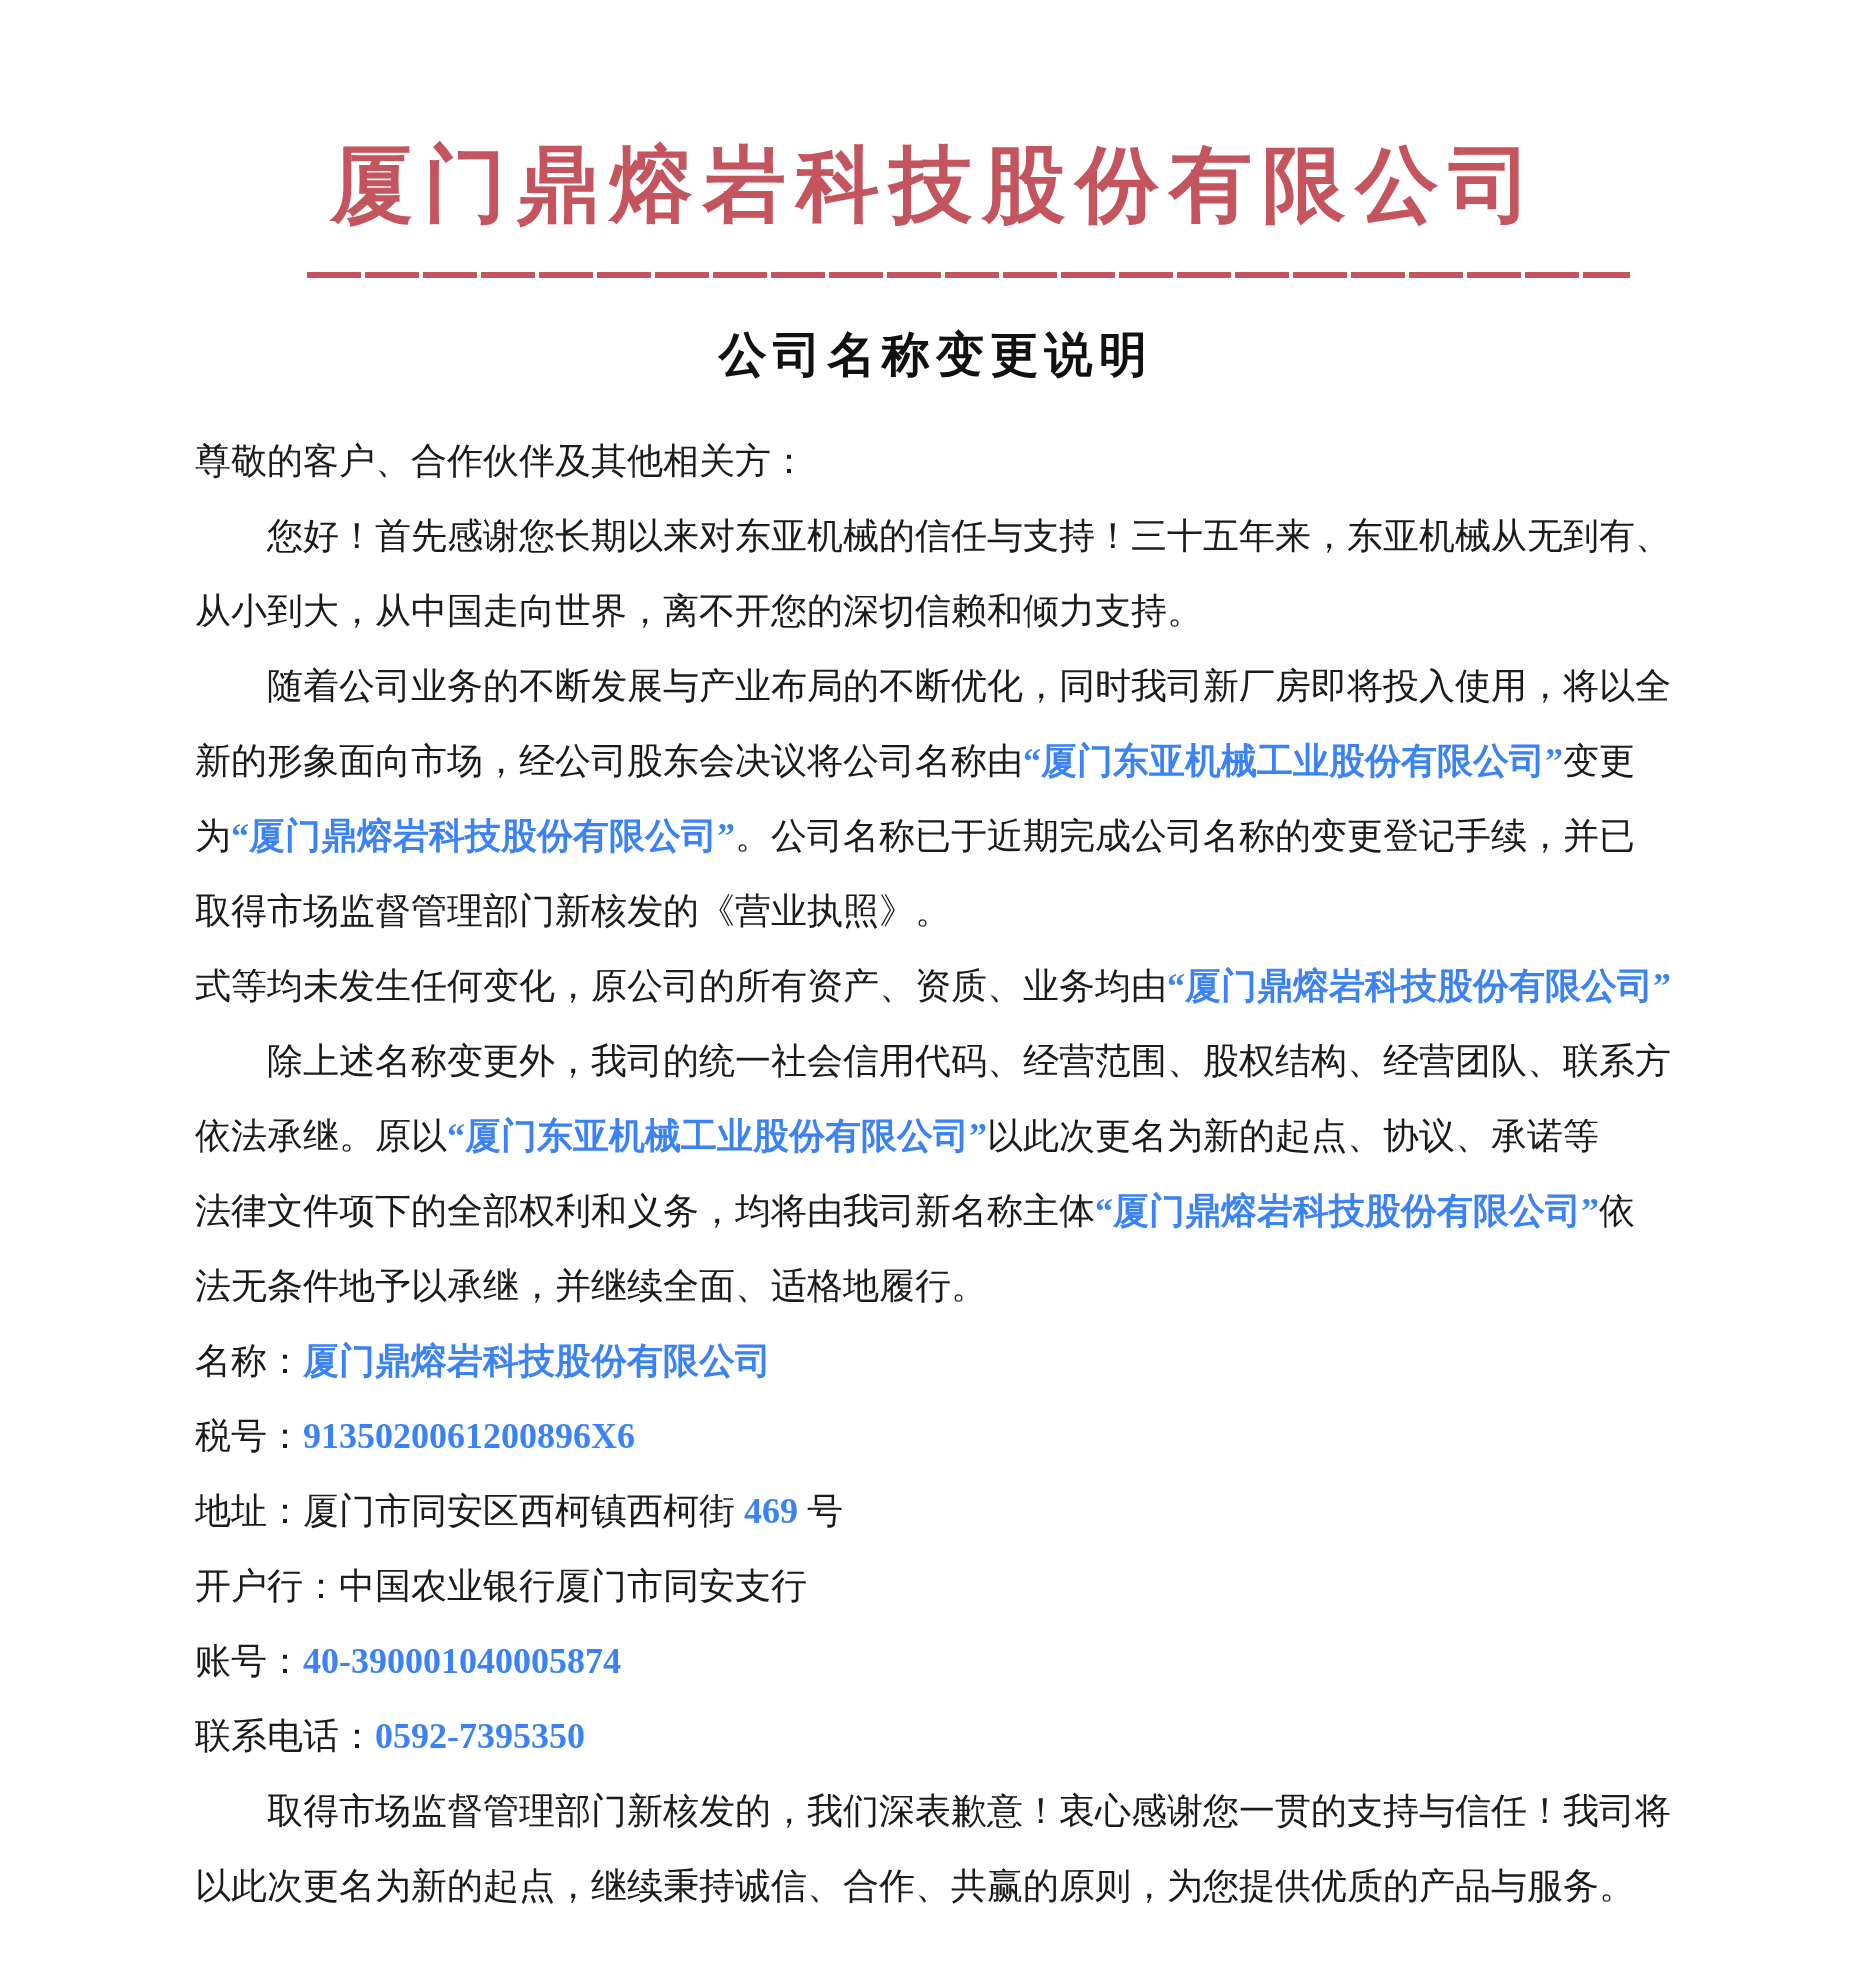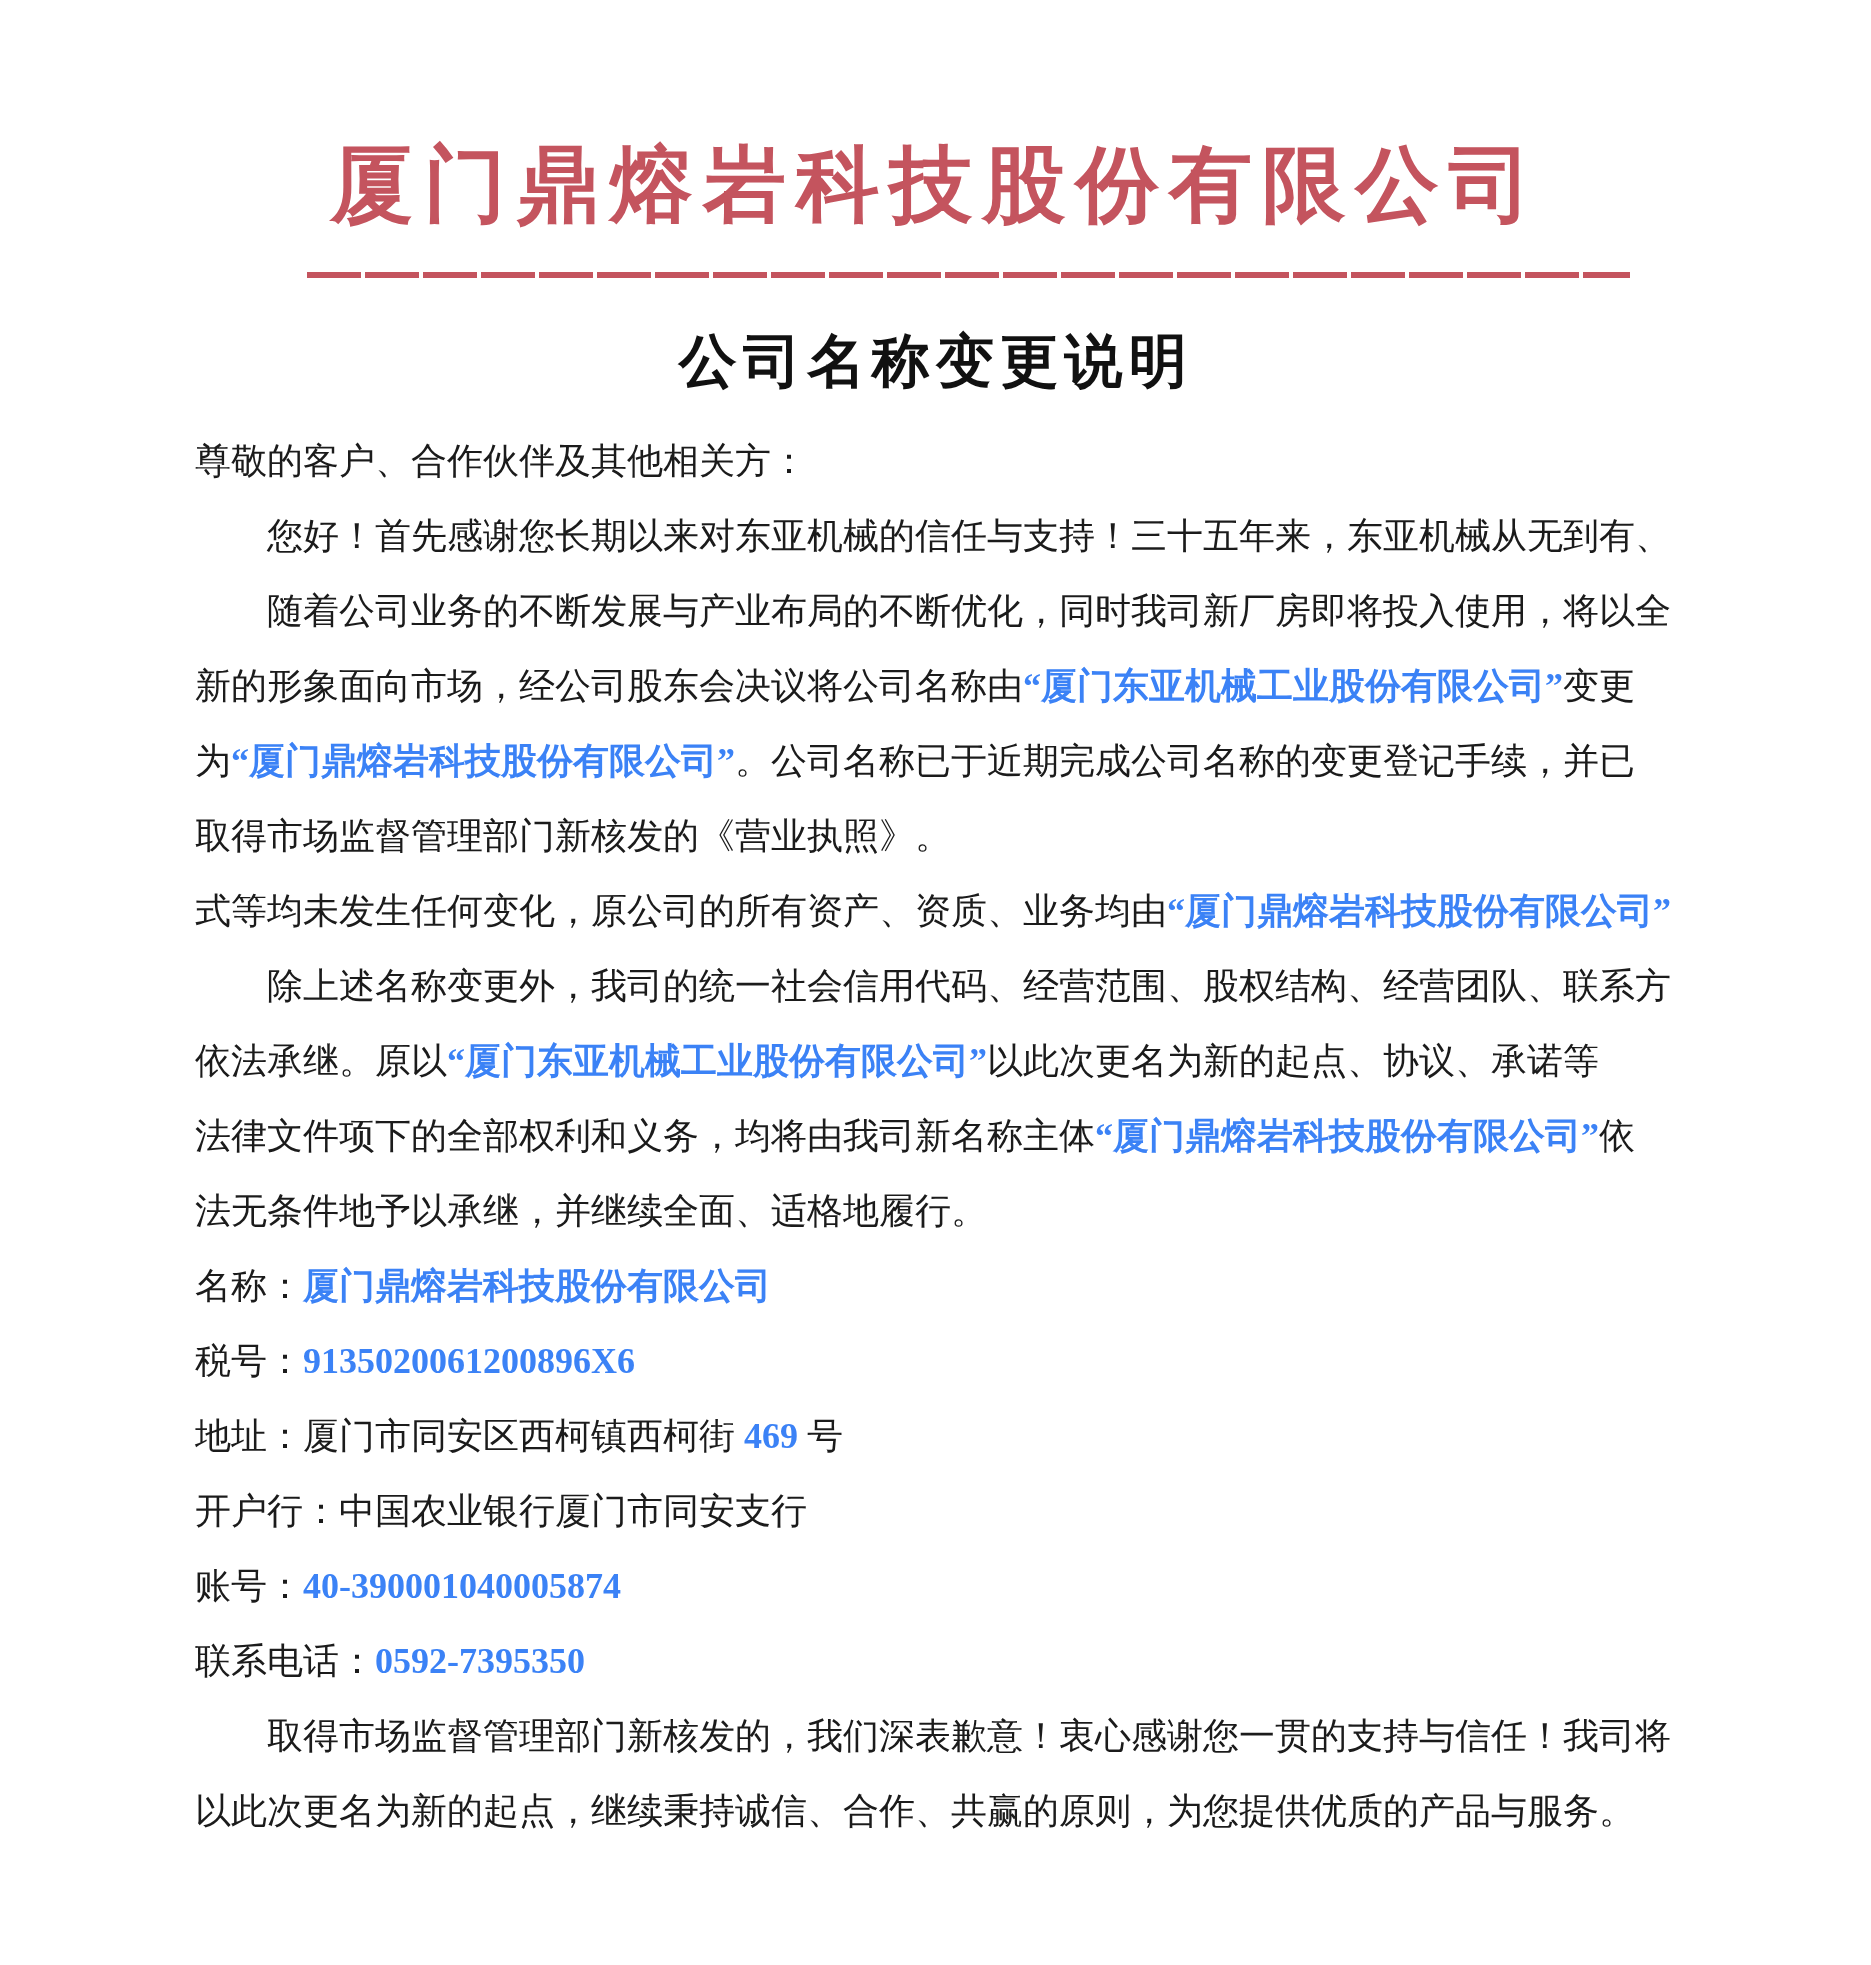--- a/index.html
+++ b/index.html
@@ -29,21 +29,21 @@
     width: 1323px; height: 6.3px;
     background: repeating-linear-gradient(90deg,
       var(--header_red, #c4545e) 0px, var(--header_red, #c4545e) 54px,
       rgba(255,255,255,0) 54px, rgba(255,255,255,0) 58px);
   }
   .doc-title {
     position: absolute;
     top: 323px; left: 0; width: 100%;
     text-align: center;
     font-weight: bold;
-    font-size: 58px;
+    font-size: 48px;
     letter-spacing: 6.3px;
     color: #111111;
   }
   .content {
     position: absolute;
     left: 195px; top: 424px;
     width: 1549px;
     font-size: 36px;
     line-height: 75px;
   }
@@ -58,20 +58,21 @@
 
   <div class="header-title">厦门鼎熔岩科技股份有限公司</div>
 
   <div class="red-separator"></div>
 
   <div class="doc-title">公司名称变更说明</div>
 
   <div class="content">
       <div class="line"><span>尊敬的客户、合作伙伴及其他相关方：</span></div>
       <div class="line indent"><span>您好！首先感谢您长期以来对东亚机械的信任与支持！三十五年来，东亚机械从无到有、</span></div>
+      <div class="line"><span>从小到大，从中国走向世界，离不开您的深切信赖和倾力支持。</span></div>
       <div class="line indent"><span>随着公司业务的不断发展与产业布局的不断优化，同时我司新厂房即将投入使用，将以全</span></div>
       <div class="line"><span>新的形象面向市场，经公司股东会决议将公司名称由</span><span class="b">“厦门东亚机械工业股份有限公司”</span><span>变更</span></div>
       <div class="line"><span>为</span><span class="b">“厦门鼎熔岩科技股份有限公司”</span><span>。公司名称已于近期完成公司名称的变更登记手续，并已</span></div>
       <div class="line"><span>取得市场监督管理部门新核发的《营业执照》。</span></div>
       <div class="line"><span>式等均未发生任何变化，原公司的所有资产、资质、业务均由</span><span class="b">“厦门鼎熔岩科技股份有限公司”</span></div>
       <div class="line indent"><span>除上述名称变更外，我司的统一社会信用代码、经营范围、股权结构、经营团队、联系方</span></div>
       <div class="line"><span>依法承继。原以</span><span class="b">“厦门东亚机械工业股份有限公司”</span><span>以此次更名为新的起点、协议、承诺等</span></div>
       <div class="line"><span>法律文件项下的全部权利和义务，均将由我司新名称主体</span><span class="b">“厦门鼎熔岩科技股份有限公司”</span><span>依</span></div>
       <div class="line"><span>法无条件地予以承继，并继续全面、适格地履行。</span></div>
       <div class="line"><span>名称：</span><span class="b">厦门鼎熔岩科技股份有限公司</span></div>

